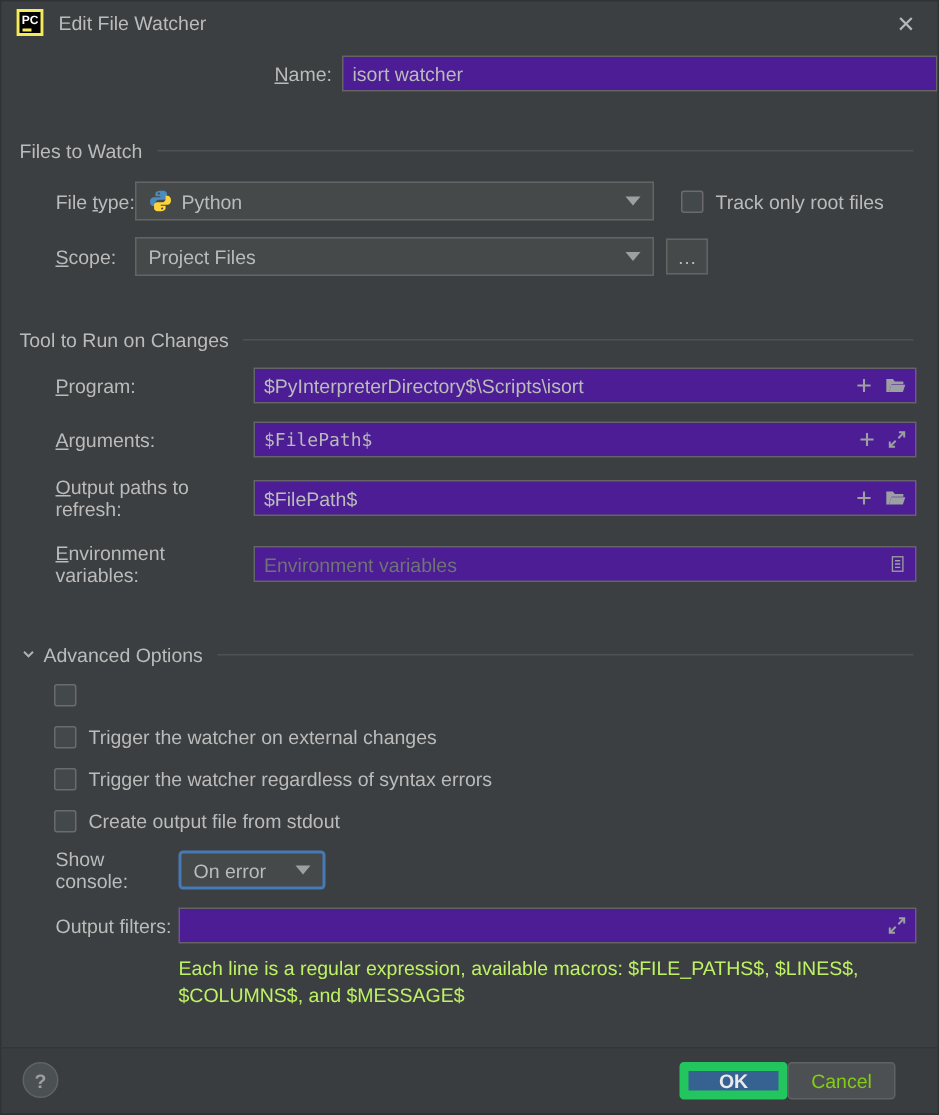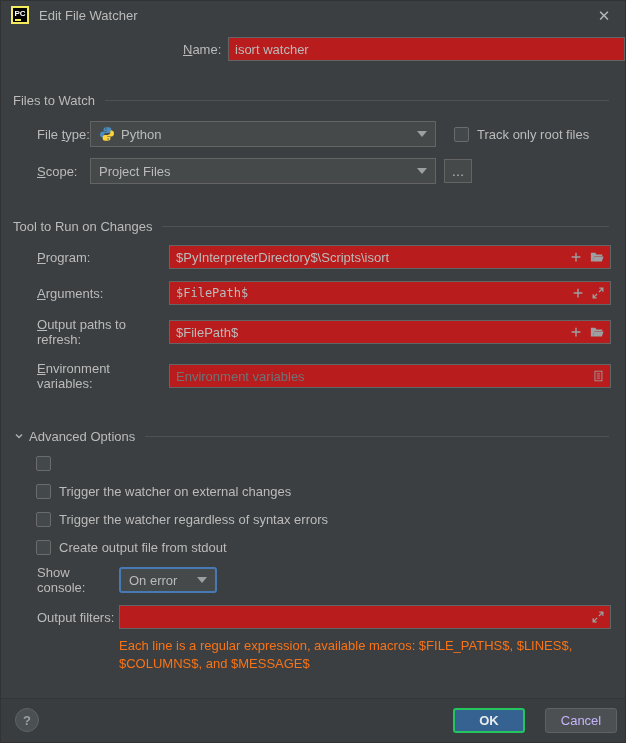--- a/index.html
+++ b/index.html
@@ -14,21 +14,21 @@
     display:flex;align-items:center;justify-content:center;position:relative;}
   .pc-logo span{color:#fff;font-size:8px;font-weight:bold;line-height:8px;letter-spacing:0;margin-top:-3px;}
   .pc-logo i{position:absolute;left:2px;bottom:1px;width:6px;height:2px;background:#f4eb5c;}
   .win-title{margin-left:10px;color:#bbbbbb;}
   .close-btn{position:absolute;top:4px;right:10px;width:22px;height:22px;display:flex;align-items:center;
     justify-content:center;color:#b4b6b8;font-size:15px;cursor:pointer;}
   
   .row{display:flex;align-items:center;}
   .label .u{text-decoration:underline;}
   .field, input.field{
-    background:#b91c1c;border:1px solid #646464;color:#bbbbbb;height:24px;box-sizing:border-box;
+    background:#4c1d95;border:1px solid #646464;color:#bbbbbb;height:24px;box-sizing:border-box;
     padding:0 6px;font-family:"Liberation Sans","DejaVu Sans",sans-serif;font-size:13px;outline:none;
   }
   input.field::placeholder{color:#6e7376;opacity:1;}
   .mono, input.mono{font-family:"DejaVu Sans Mono","Liberation Mono",monospace;font-size:12px;}
   .field-wrap{position:relative;}
   .field-wrap input{width:100%;}
   .trail-icons{position:absolute;right:6px;top:0;height:24px;display:flex;align-items:center;gap:6px;}
   .trail-icons svg{display:block;}
   
   .section{display:flex;align-items:center;}
@@ -42,30 +42,30 @@
   .combo.focused{border:2px solid #4779b5;border-radius:3px;}
   .combo .ftype-icon{margin-right:6px;}
   
   .cb{width:15px;height:15px;background:#43494b;border:1px solid #6b6b6b;border-radius:2px;
     box-sizing:border-box;flex:0 0 15px;cursor:pointer;}
   .cb-label{margin-left:8px;}
   
   .dots-btn{width:28px;height:24px;background:#45494a;border:1px solid #646464;box-sizing:border-box;
     color:#bbbbbb;display:flex;align-items:center;justify-content:center;cursor:pointer;}
   
-  .helper{color:#f97316;line-height:18px;}
+  .helper{color:#bef264;line-height:18px;}
   
   .footer{position:absolute;left:0;right:0;bottom:0;height:43px;background:#3a3d3f;border-top:1px solid #333537;}
   .help-circle{position:absolute;left:14px;top:9px;width:24px;height:24px;border-radius:50%;
     background:#4b5052;border:1px solid #5e6364;box-sizing:border-box;color:#9da0a2;
     display:flex;align-items:center;justify-content:center;font-size:13px;font-weight:bold;cursor:pointer;}
   .btn{position:absolute;top:9px;height:25px;width:72px;border-radius:3px;display:flex;align-items:center;
     justify-content:center;box-sizing:border-box;cursor:pointer;font-size:13px;}
-  .btn-ok{right:100px;background:#366292;border:2px solid #22c55e;color:#e8eaec;font-weight:bold;}
-  .btn-cancel{right:8px;background:#4c5052;border:1px solid #5e6262;color:#c4b5fd;}
+  .btn-ok{right:100px;background:#366292;border:6px solid #22c55e;color:#e8eaec;font-weight:bold;}
+  .btn-cancel{right:28px;background:#4c5052;border:1px solid #5e6262;color:#84cc16;}
 </style>
 </head>
 <body>
 
 <div class="dialog">
 
   <div class="titlebar">
     <div class="pc-logo">
       <span>PC</span>
         <i></i>

